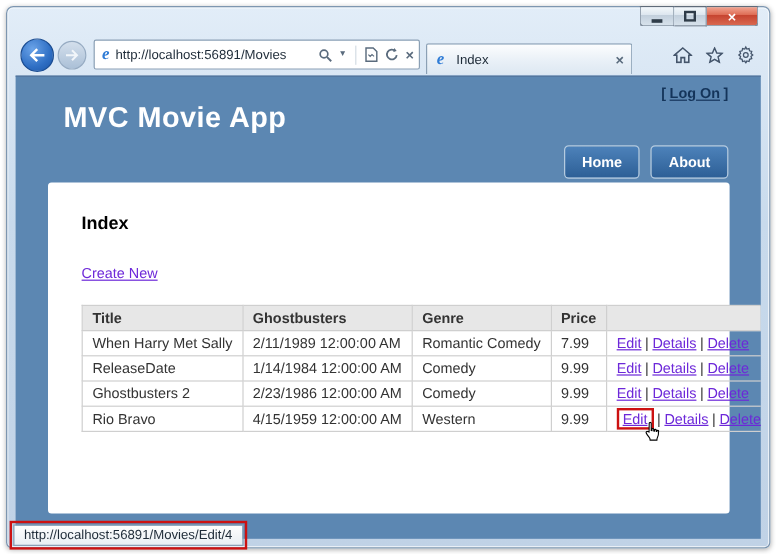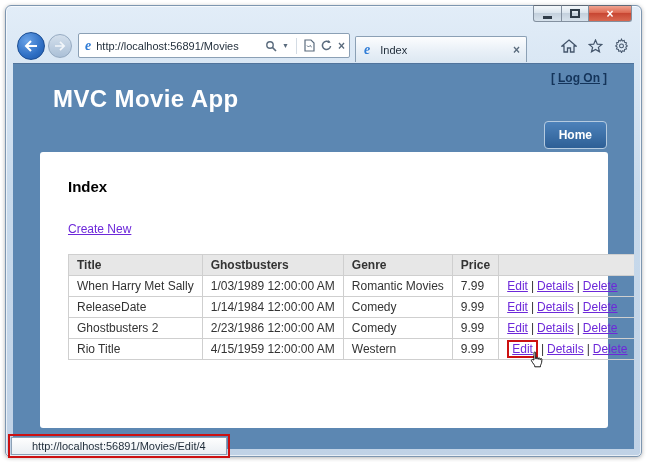--- a/index.html
+++ b/index.html
@@ -75,21 +75,21 @@
   .movies th { background:#e7e7e7; font-weight:bold; color:#333; }
   .sep { margin:0 3px; color:#333; }
 
   .edit-highlight { position:relative; display:inline-block; border:2px solid #cc1111;
     padding:0 3px; margin:-2px 0; }
   .cursor-icon { position:absolute; right:-8px; bottom:-14px; line-height:0; z-index:3; }
 
   .status-outer { position:absolute; left:2px; bottom:-2px; border:2px solid #cc1111;
     padding:1px; z-index:6; }
   .status-tip { background:linear-gradient(#fefefe,#e9eef3); border:1px solid #8ba0b5;
-    padding:2px 20px; font-size:11px; color:#1e2b38; white-space:nowrap; }
+    padding:2px 8px; font-size:11px; color:#1e2b38; white-space:nowrap; }
 </style>
 </head>
 <body>
 
 <div class="window">
 
   <div class="win-controls">
     <div class="win-btn min">
         <span class="glyph-min"></span>
       </div>
@@ -170,41 +170,42 @@
   <div class="viewport">
 
     <div class="logon">
       <span class="brk">[</span><a>Log On</a><span class="brk">]</span>
     </div>
 
     <div class="app-title">MVC Movie App</div>
 
     <div class="menu">
       <div class="menu-btn">Home</div>
+      <div class="menu-btn">About</div>
     </div>
 
     <div class="main">
       <h2>Index</h2>
       <a class="std">Create New</a>
 
       <table class="movies">
         <thead>
           <tr>
             <th>Title</th>
             <th>Ghostbusters</th>
             <th>Genre</th>
             <th>Price</th>
             <th></th>
           </tr>
         </thead>
         <tbody>
           <tr>
             <td>When Harry Met Sally</td>
-            <td>1/03/1989 12:00:00 AM</td>
-            <td>Romantic Movies</td>
+            <td>2/11/1989 12:00:00 AM</td>
+            <td>Romantic Comedy</td>
             <td>7.99</td>
             <td>
               <a class="std">Edit</a><span class="sep">|</span><a class="std">Details</a><span class="sep">|</span><a class="std">Delete</a>
             </td>
           </tr>
           <tr>
             <td>ReleaseDate</td>
             <td>1/14/1984 12:00:00 AM</td>
             <td>Comedy</td>
             <td>9.99</td>
@@ -215,21 +216,21 @@
           <tr>
             <td>Ghostbusters 2</td>
             <td>2/23/1986 12:00:00 AM</td>
             <td>Comedy</td>
             <td>9.99</td>
             <td>
               <a class="std">Edit</a><span class="sep">|</span><a class="std">Details</a><span class="sep">|</span><a class="std">Delete</a>
             </td>
           </tr>
           <tr>
-            <td>Rio Title</td>
+            <td>Rio Bravo</td>
             <td>4/15/1959 12:00:00 AM</td>
             <td>Western</td>
             <td>9.99</td>
             <td>
               <span class="edit-highlight">
                 <a class="std">Edit</a>
                 <span class="cursor-icon">
                   <svg width="15" height="19" viewBox="0 0 15 19">
                       <path d="M5 1.8 c0-1.1 1.7-1.1 1.7 0 l0 6 .6.1 0-1.1 c0-.95 1.5-.95 1.5 0 l0 1.3 .6.1 0-.7 c0-.9 1.45-.9 1.45 0 l0 1 .6.1 0-.4 c0-.85 1.4-.85 1.4 0 0 2.4-.25 4-.9 5.2 -.4.75-.55 1.5-.55 2.4 l-5.6 0 c0-.9-.3-1.7-.95-2.5 -.85-1.05-1.75-2.2-2.35-3.5 -.35-.75.35-1.5 1.15-1.25 l1.25.45 z" fill="#ffffff" stroke="#000000" stroke-width="0.9"></path>
                     </svg>

